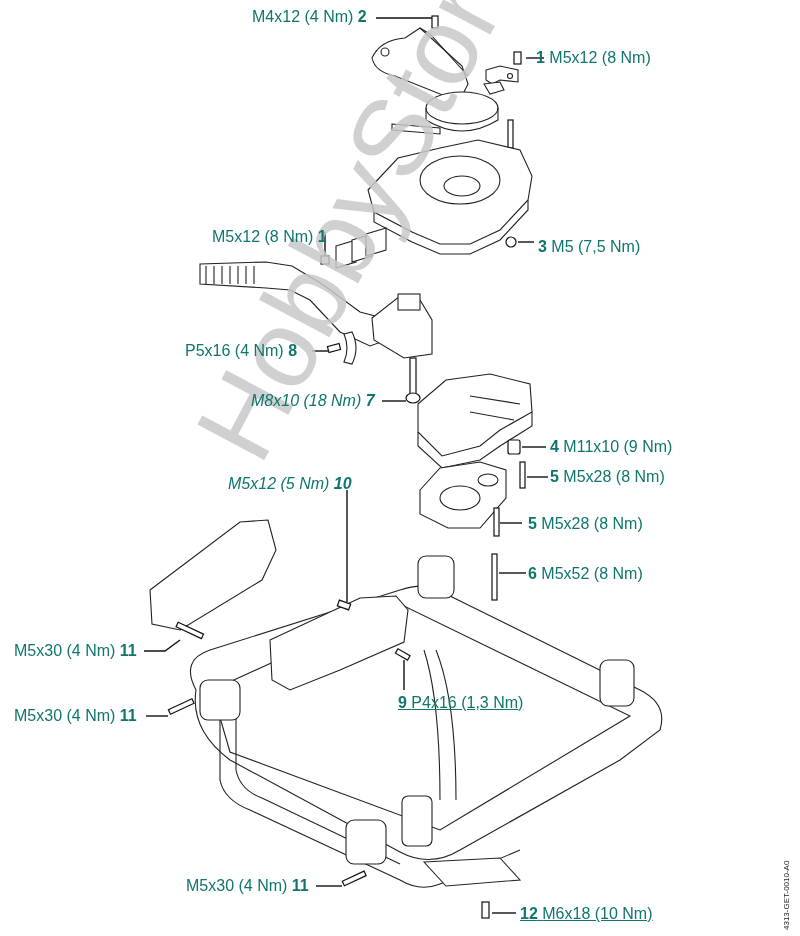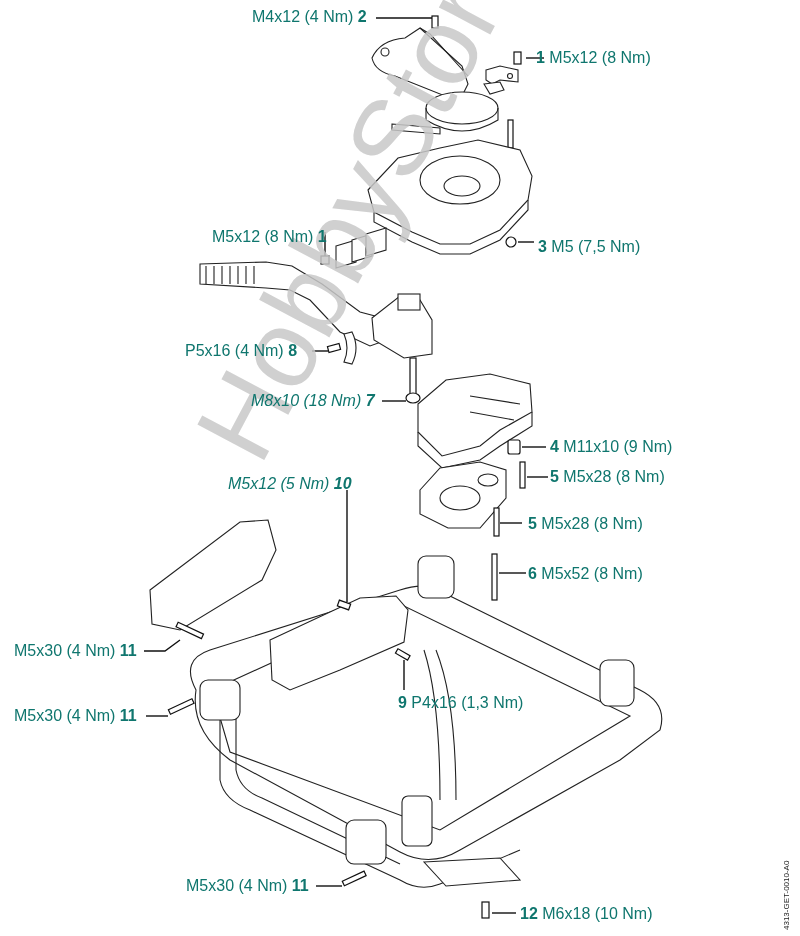--- a/index.html
+++ b/index.html
@@ -195,26 +195,26 @@
   <span>M5x52 (8 Nm)</span>
 </div>
 <div class="callout" style="left:14px;top:642px;">
   <span>M5x30 (4 Nm)</span>
   <b>11</b>
 </div>
 <div class="callout" style="left:14px;top:707px;">
   <span>M5x30 (4 Nm)</span>
   <b>11</b>
 </div>
-<div class="callout" style="left:398px;top:694px;">
+<div class="callout" style="left:398px;top:694px;text-decoration:underline;">
   <b>9</b>
   <span>P4x16 (1,3 Nm)</span>
 </div>
 <div class="callout" style="left:186px;top:877px;">
   <span>M5x30 (4 Nm)</span>
   <b>11</b>
 </div>
-<div class="callout" style="left:520px;top:905px;">
+<div class="callout" style="left:520px;top:905px;text-decoration:underline;">
   <b>12</b>
   <span>M6x18 (10 Nm)</span>
 </div>
 
 <div class="docid">4313-GET-0010-A0</div>
 
 </body></html>

